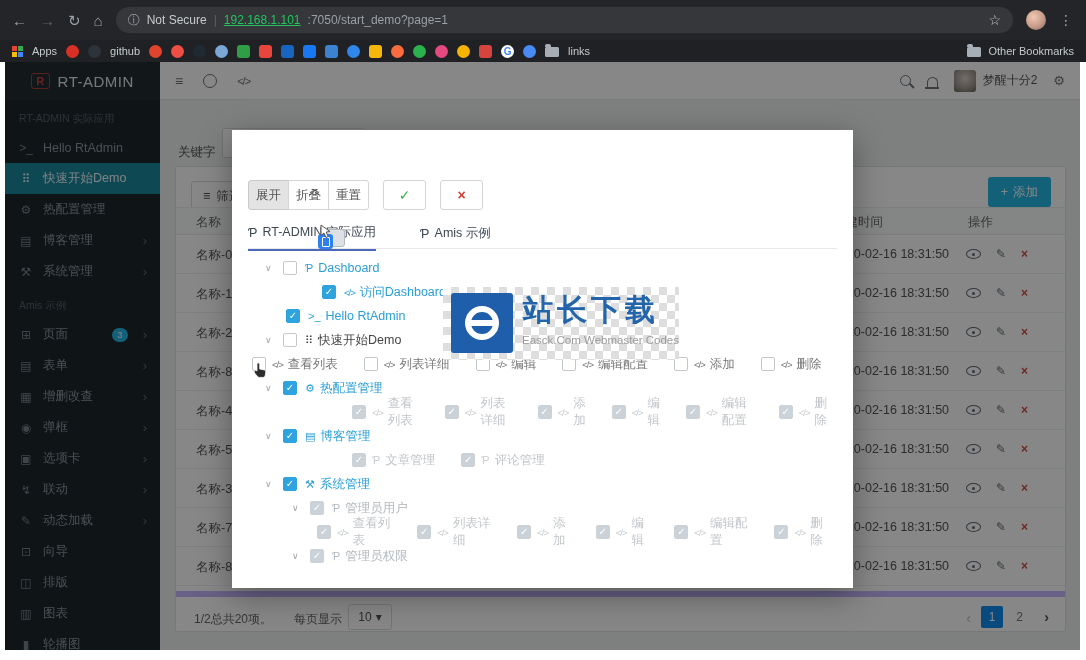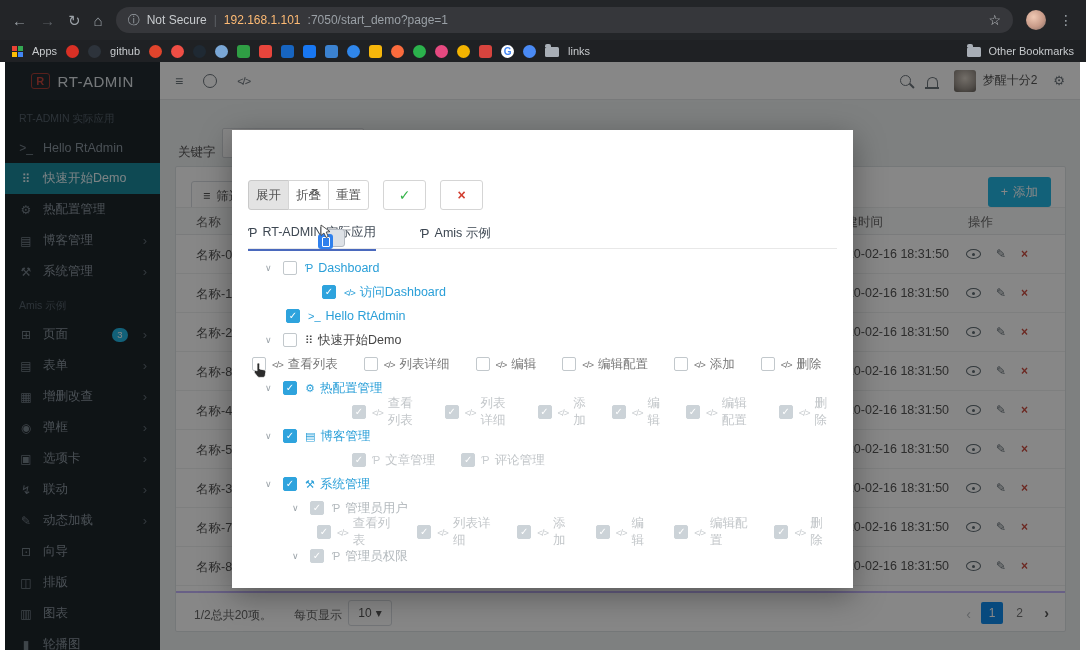--- a/index.html
+++ b/index.html
@@ -9,21 +9,21 @@
 
   
   .chrome { position:absolute; top:0; left:0; width:1086px; height:40px; background:#232528;
             display:flex; align-items:center; padding:0 12px; gap:13px; z-index:100; }
   .navic { color:#9aa0a6; font-size:15px; line-height:1; }
   .navic.dim { color:#5b5f64; }
   .addr { flex:1; height:26px; background:#36373b; border-radius:13px; display:flex; align-items:center;
           padding:0 12px; gap:7px; color:#9aa0a6; font-size:12px; min-width:0; }
   .addr .sec-label { color:#c8cbce; }
   .addr .sep { color:#5c6065; }
-  .addr .host { color:#fdba74; }
+  .addr .host { color:#22c55e;text-decoration:underline; }
   .addr .path { color:#9aa0a6; }
   .addr .star { margin-left:auto; color:#c3c7cb; font-size:14px; }
   .chrome-avatar { width:20px; height:20px; border-radius:50%;
                    background:radial-gradient(circle at 38% 35%, #f0c9b4, #c79a88 55%, #7d6a63); }
   .dots { color:#9aa0a6; font-size:14px; letter-spacing:1px; }
 
   
   .bkbar { position:absolute; top:40px; left:0; width:1086px; height:22px; background:#1f2124;
            display:flex; align-items:center; gap:9px; padding:0 12px; font-size:11px; color:#c7cacd; z-index:100; }
   .apps-ic { width:5px; height:5px; margin:0 6px 6px 0; background:#ea4335; flex:none;
@@ -93,21 +93,21 @@
   .trow { position:absolute; left:0; right:0; height:39px; border-bottom:1px solid #eef0f0;
           font-size:12.5px; color:#555; }
   .td-name { position:absolute; left:20px; top:12px; }
   .td-time { position:absolute; left:657px; top:12px; white-space:nowrap; }
   .td-act { position:absolute; left:790px; top:12px; display:flex; gap:15px; align-items:center; }
   .eye { position:relative; width:15px; height:10px; border:1.4px solid #5f6b72; border-radius:50%; }
   .eye::after { content:""; position:absolute; left:4.5px; top:2.5px; width:3px; height:3px; border-radius:50%;
                 background:#5f6b72; }
   .act-edit { color:#5f6b72; font-size:12px; }
   .act-del { color:#cd4f42; font-weight:bold; font-size:12px; }
-  .pfoot { position:absolute; left:0; right:0; bottom:0; height:40px; border-top:2px solid #c4b5fd;
+  .pfoot { position:absolute; left:0; right:0; bottom:0; height:40px; border-top:6px solid #c4b5fd;
            font-size:12px; color:#666; }
   .sum { position:absolute; left:18px; top:14px; }
   .pplabel { position:absolute; left:118px; top:14px;text-align:center; }
   .ppselect { position:absolute; left:172px; top:7px; width:44px; height:26px; border:1px solid #d8dce0;
               border-radius:3px; display:flex; align-items:center; justify-content:center; gap:4px; color:#555; }
   .pg-prev { position:absolute; right:94px; top:13px; color:#b9bec2; font-size:14px; }
   .pg-1 { position:absolute; right:62px; top:9px; width:22px; height:22px; background:#108cee; color:#fff;
           border-radius:2px; text-align:center; line-height:22px; }
   .pg-2 { position:absolute; right:42px; top:13px; color:#777; }
   .pg-next { position:absolute; right:16px; top:12px; color:#555; font-size:14px; font-weight:bold; }
@@ -629,20 +629,25 @@
         </span>
     </div>
     <div class="tnode pl60">
       <span class="caret">∨</span>
       <span class="cb ck dis"><i>✓</i></span>
       <span class="ticon tgray">Ƥ</span>
       <span class="tgray">管理员权限</span>
     </div>
   </div>
 
+  <div class="watermark">
+    <span class="wm-logo"></span>
+    <span class="wm-title">站长下载</span>
+    <span class="wm-sub">Easck.Com Webmaster Codes</span>
+  </div>
 </div>
 
 <div class="drag-cursor">
   <span class="dc-box"></span>
   <span class="dc-badge"></span>
   <svg class="dc-arrow" width="11" height="15" viewBox="0 0 11 15">
     <path d="M1 1 L1 11.5 L4 9 L6 13.5 L8.2 12.5 L6.2 8 L10 7.6 Z" fill="#fff" stroke="#444" stroke-width="0.9"></path>
   </svg>
 </div>
 <svg class="hand-cursor" width="15" height="17" viewBox="0 0 15 17">

